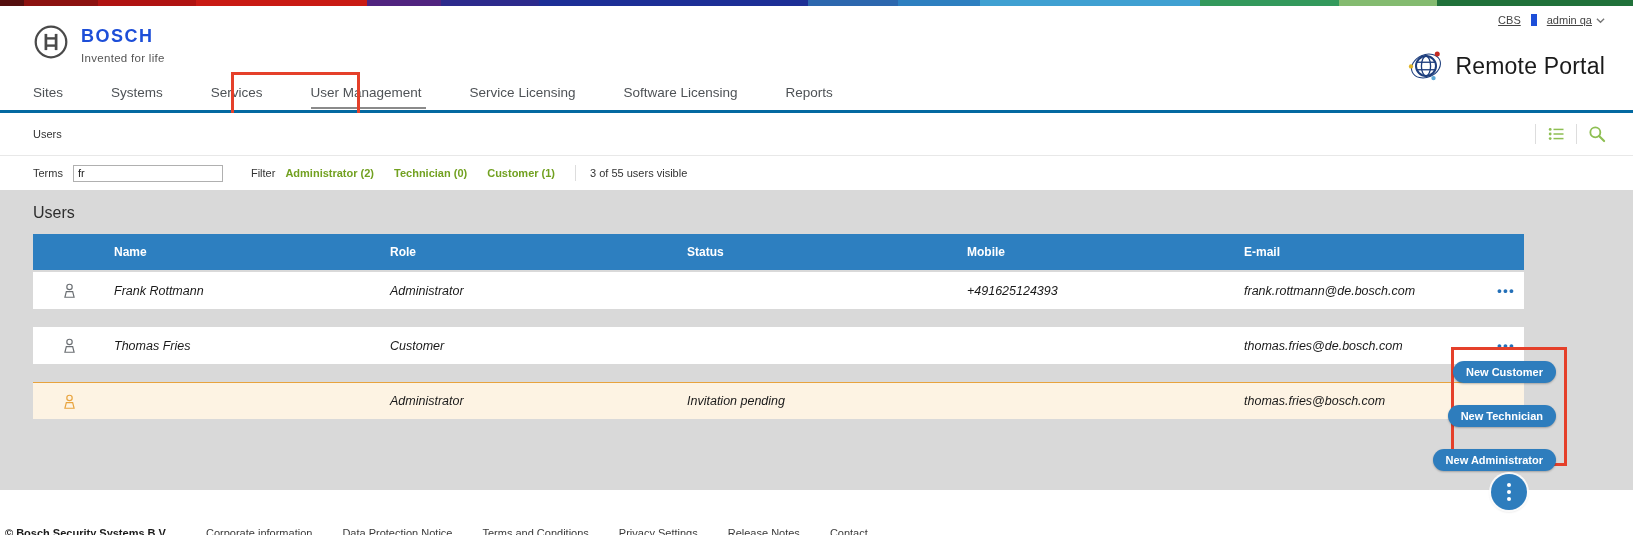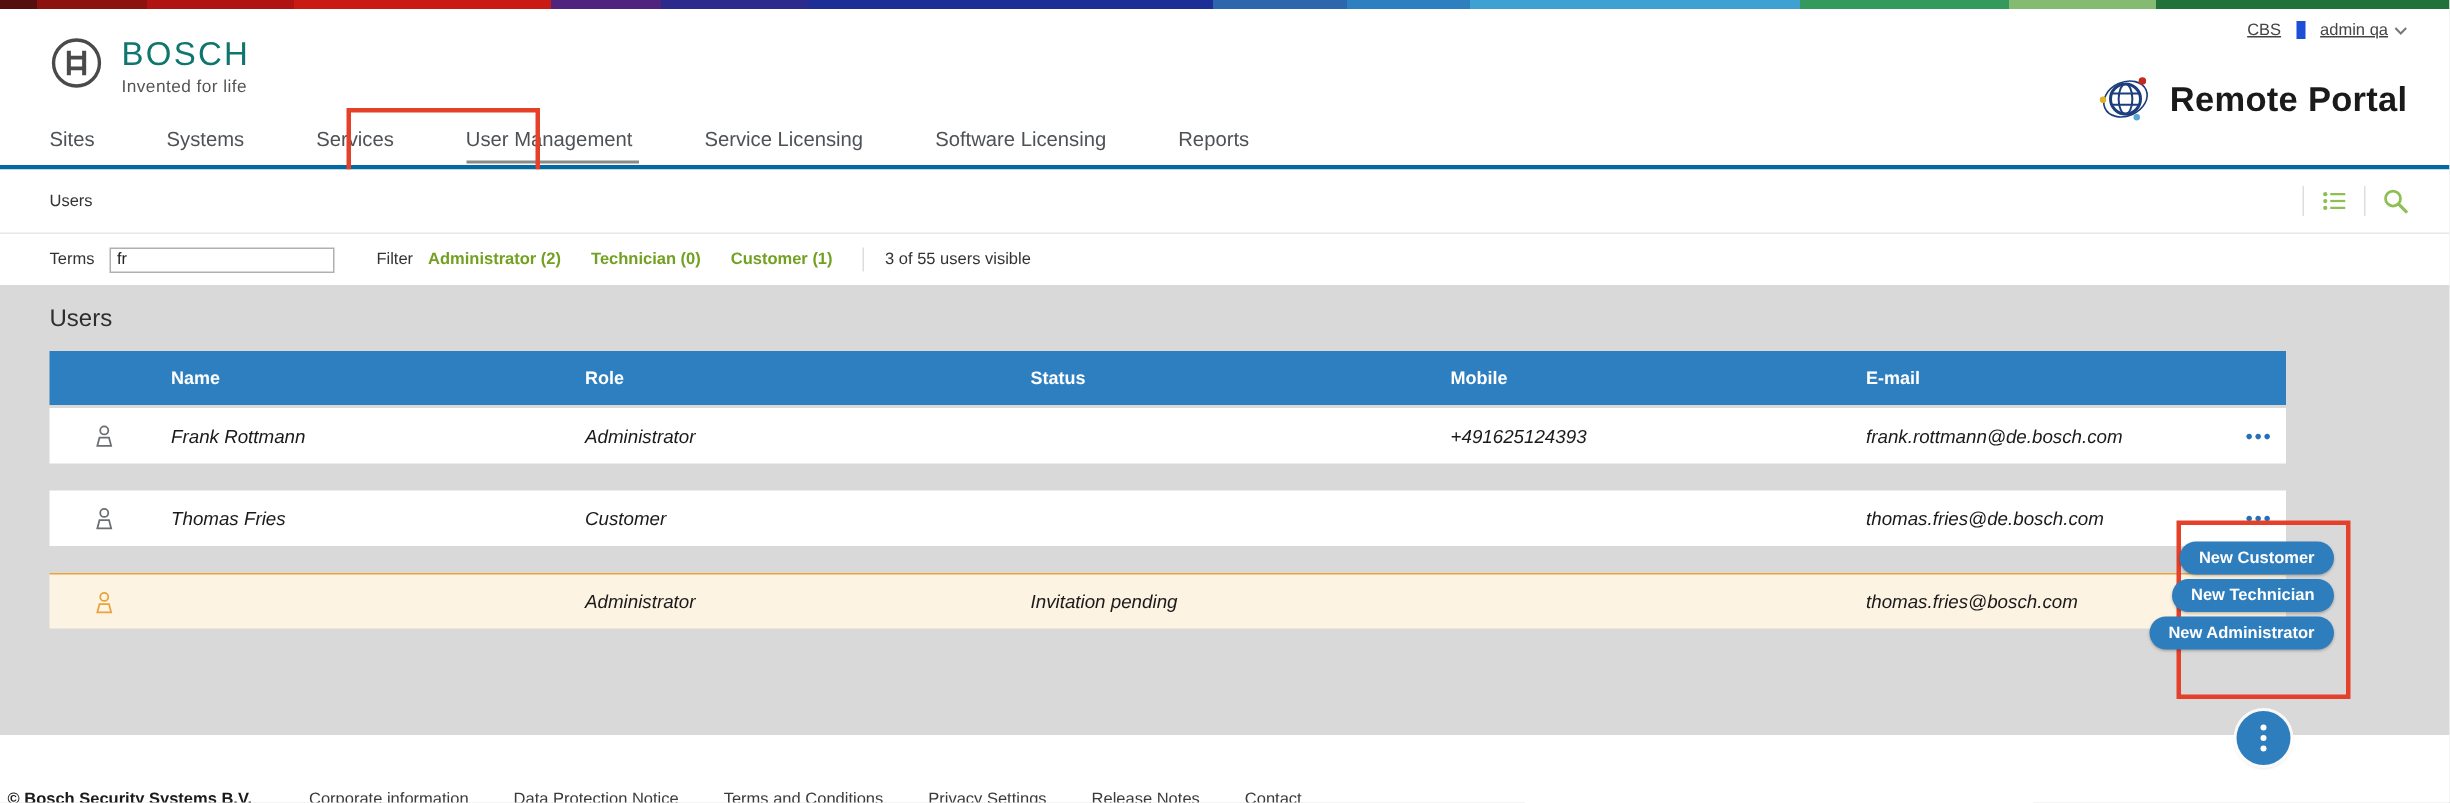--- a/index.html
+++ b/index.html
@@ -22,31 +22,31 @@
       #3fa0d2 60%, #3fa0d2 73.5%,
       #33995c 73.5%, #33995c 82%,
       #84bb70 82%, #84bb70 88%,
       #20713a 88%, #20713a 100%);
   }
 
   
   .header { position:relative; height:107px; background:#fff; }
   .brand { position:absolute; left:33px; top:16px; display:flex; align-items:flex-start; gap:12px; }
   .bosch-symbol { width:36px; height:36px; margin-top:2px; }
-  .brand-text .bosch-word { font-size:22px; font-weight:normal; letter-spacing:1.5px; color:#0f766e; line-height:28px; }
+  .brand-text .bosch-word { font-size:18px; font-weight:bold; letter-spacing:1.5px; color:#1d4ed8; line-height:28px; }
   .brand-text .tagline { font-size:11.5px; color:#555; margin-top:2px; letter-spacing:0.3px; }
 
   .top-right { position:absolute; right:28px; top:8px; display:flex; align-items:center; font-size:11px; color:#444;text-decoration:underline; }
   .top-right .org { padding-right:10px; }
   .top-right .user-menu { border-left:6px solid #1d4ed8; padding-left:10px; display:flex; align-items:center; gap:4px; cursor:pointer; }
   .chevron-svg { width:9px; height:9px; stroke:#777; fill:none; stroke-width:1.5; }
 
   .portal-brand { position:absolute; right:28px; top:40px; display:flex; align-items:center; gap:9px; }
   .globe-svg { width:40px; height:40px; }
-  .portal-name { font-size:23px; font-weight:bold; color:#1a1a1a; letter-spacing:0.2px; }
+  .portal-name { font-size:23px; font-weight:normal; color:#1a1a1a; letter-spacing:0.2px; }
 
   
   .nav { position:absolute; left:0; bottom:0; width:100%; height:38px; border-bottom:3px solid #0369a1;
          display:flex; align-items:center; padding-left:33px; }
   .nav-item { font-size:13.5px; color:#4e5256; padding:0 24px 0 0; margin-right:24px; cursor:pointer; position:relative; height:38px; display:flex; align-items:center; }
   .nav-item.active::after { content:""; position:absolute; left:0; right:20px; bottom:3px; height:2px; background:#8a8a8a; }
 
   .annotation-box { position:absolute; border:3px solid #e5402a; background:transparent; pointer-events:none; }
   .anno-nav { left:231px; top:72px; width:129px; height:48px; }
   .anno-buttons { left:1451px; top:347px; width:116px; height:119px; }
@@ -76,21 +76,21 @@
   .thead { background:#2d7fc0; color:#fff; font-weight:bold; font-size:12px; height:36px; margin-bottom:2px; }
   .tbody-row { background:#fff; font-size:12.5px; color:#1a1a1a; height:37px; margin-bottom:18px;font-style:italic; }
   .tbody-row.pending { background:#fdf3e3; border-top:1px solid #e8a33d; }
   .cell { padding-right:8px; overflow:hidden; white-space:nowrap;padding-left:26px; }
   .cell-icon { display:flex; justify-content:center; }
   .person-svg { width:19px; height:19px; stroke:#6b6f73; fill:none; stroke-width:1.5; }
   .pending .person-svg { stroke:#e8a33d; }
   .more-btn { color:#2470b8; font-weight:bold; font-size:13px; letter-spacing:1.5px; cursor:pointer; text-align:center; line-height:10px; }
 
   
-  .action-stack { position:absolute; top:361px; right:77px; display:flex; flex-direction:column; align-items:flex-end; gap:3px; z-index:5; }
+  .action-stack { position:absolute; top:361px; right:77px; display:flex; flex-direction:column; align-items:flex-end; gap:22px; z-index:5; }
   .pill-btn { height:22px; border:none; border-radius:11px; background:#2e7dbd; color:#fff; font-size:11px; font-weight:bold;
               padding:0 13px; cursor:pointer; font-family:"Liberation Sans",sans-serif; box-shadow:0 1px 2px rgba(0,0,0,.25); white-space:nowrap; }
 
   
   .fab { position:absolute; left:1491px; top:474px; width:36px; height:36px; border-radius:50%; background:#2e7dbd;
          display:flex; flex-direction:column; align-items:center; justify-content:center; gap:3px; cursor:pointer;
          box-shadow:0 0 0 2px rgba(255,255,255,.85), 0 1px 3px rgba(0,0,0,.3); z-index:10; }
   .fab .dot { width:4px; height:4px; border-radius:50%; background:#fff; }
 
   

